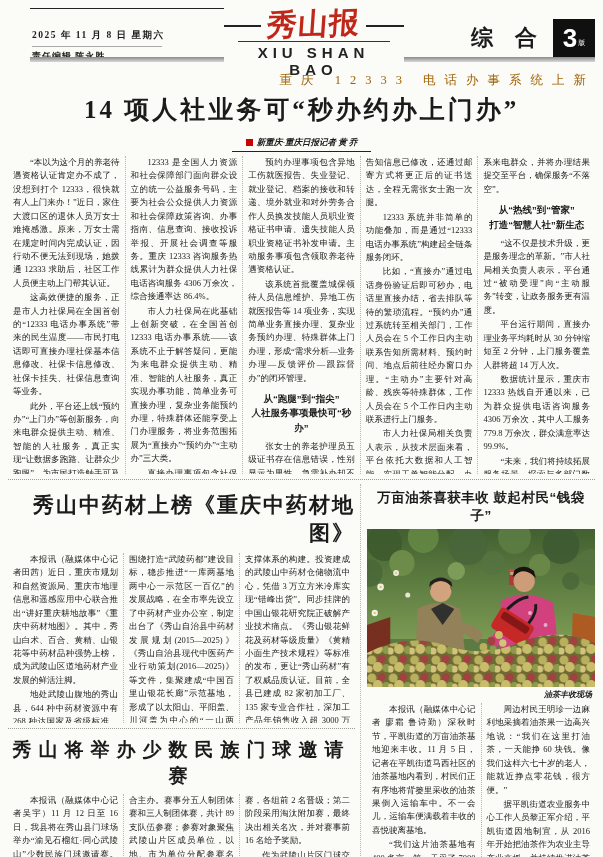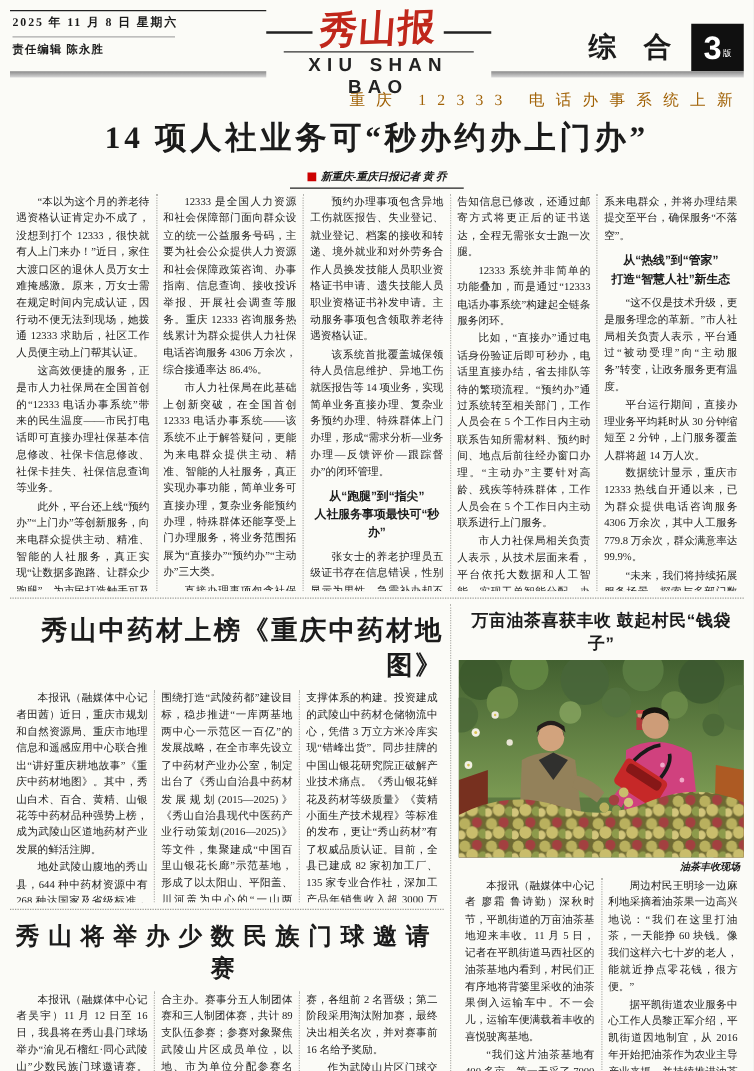--- a/index.html
+++ b/index.html
@@ -4,21 +4,21 @@
 <style>
   * { margin:0; padding:0; box-sizing:border-box; }
   html,body { background:#e8e8e4; }
   .page {
     width:603px; height:857px; margin:0 auto; background:#fbfbf7;
     font-family:"Liberation Serif", serif; color:#1b1b1b;
     padding:4px 8px; overflow:hidden; position:relative;
   }
   
   .hdr { display:flex; height:54px; margin-top:4px; }
-  .hdr-left { flex:1.1; border-top:1.5px solid #222; padding:3px 0 0 2px; position:relative; }
+  .hdr-left { flex:1.1; border-top:1.5px solid #222; padding:20px 0 0 2px; position:relative;margin-left:22px; }
   .hdr-left::after, .hdr-right::after {
     content:""; position:absolute; left:0; right:0; bottom:0; height:5px;
     background:linear-gradient(#8a8a8a,#d9d9d9);
   }
   .date-line { font-size:9.5px; letter-spacing:1.5px; font-weight:bold; }
   .editor-line { font-size:9px; letter-spacing:1px; font-weight:bold; margin-top:4px; border-top:1px solid #aaa; padding-top:3px; width:130px; }
   .hdr-center { width:180px; text-align:center; position:relative; }
   .masthead-row { display:flex; align-items:center; gap:4px; }
   .masthead-row .line { flex:1; height:2px; background:#222; margin-top:4px; }
   .masthead {

